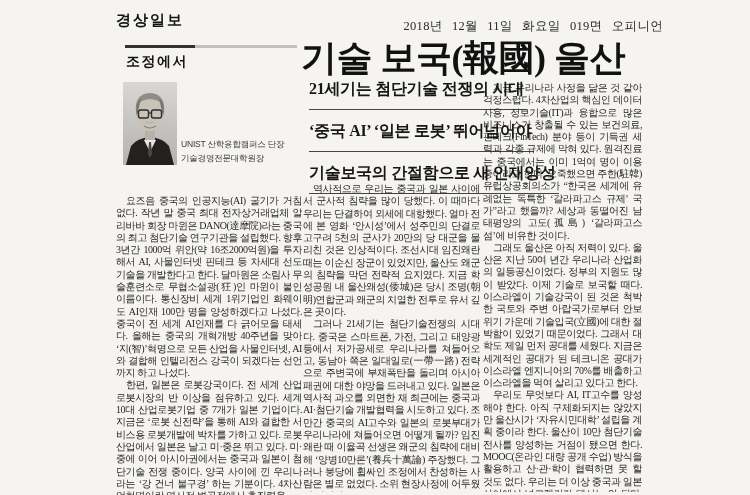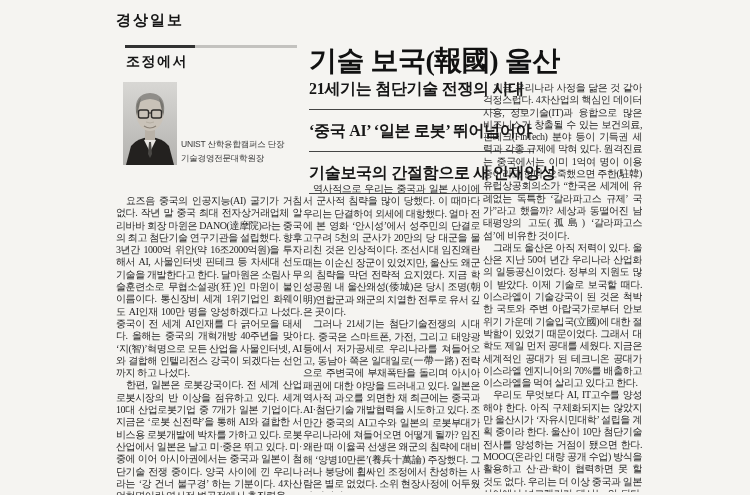--- a/index.html
+++ b/index.html
@@ -29,22 +29,22 @@
   }
   
   .photo { position:absolute; left:123px; top:82px; width:54px; height:83px; }
   .caption {
     position:absolute; left:181px; top:138px;
     font-family:"Liberation Sans", sans-serif;
     font-size:8.5px; line-height:13.5px; color:#3a3a3a; letter-spacing:-0.2px;
   }
   
   .headline {
-    position:absolute; left:301px; top:34px; margin:8px;
-    font-size:28px; font-weight:bold; color:#111; letter-spacing:-0.5px; white-space:nowrap;
+    position:absolute; left:301px; top:34px; margin:0;
+    font-size:36px; font-weight:bold; color:#111; letter-spacing:-0.5px; white-space:nowrap;
   }
   
   .subheads { position:absolute; left:309px; top:79px; width:180px; }
   .subhead { margin:0 0 11px 0; }
   .subhead span {
     display:inline-block; font-size:16px; font-weight:bold; color:#161616;
     letter-spacing:-0.3px; white-space:nowrap;
     border-bottom:1px solid #454545; padding:0 3px 9px 0;
   }
   
@@ -58,20 +58,21 @@
   .col1 { left:116px; top:183px; width:186px; height:309px;margin-top:12px; }
   .col2 { left:303px; top:183px; width:177px; height:309px; }
   .col3 { left:483px; top:82px;  width:159px; height:410px; }
 </style>
 </head>
 <body>
 
 <div class="page">
 
   <div class="masthead-name">경상일보</div>
+  <div class="date-line">2018년 12월 11일 화요일 019면 오피니언</div>
 
   <div class="colhdr-bar">
     <div class="colhdr-bar-dark"></div>
   </div>
   <div class="colhdr-label">조정에서</div>
 
   <div class="photo">
     <svg width="54" height="83" viewBox="0 0 54 83">
       <defs>
         <linearGradient id="bgc" x1="0" y1="0" x2="0" y2="1">

